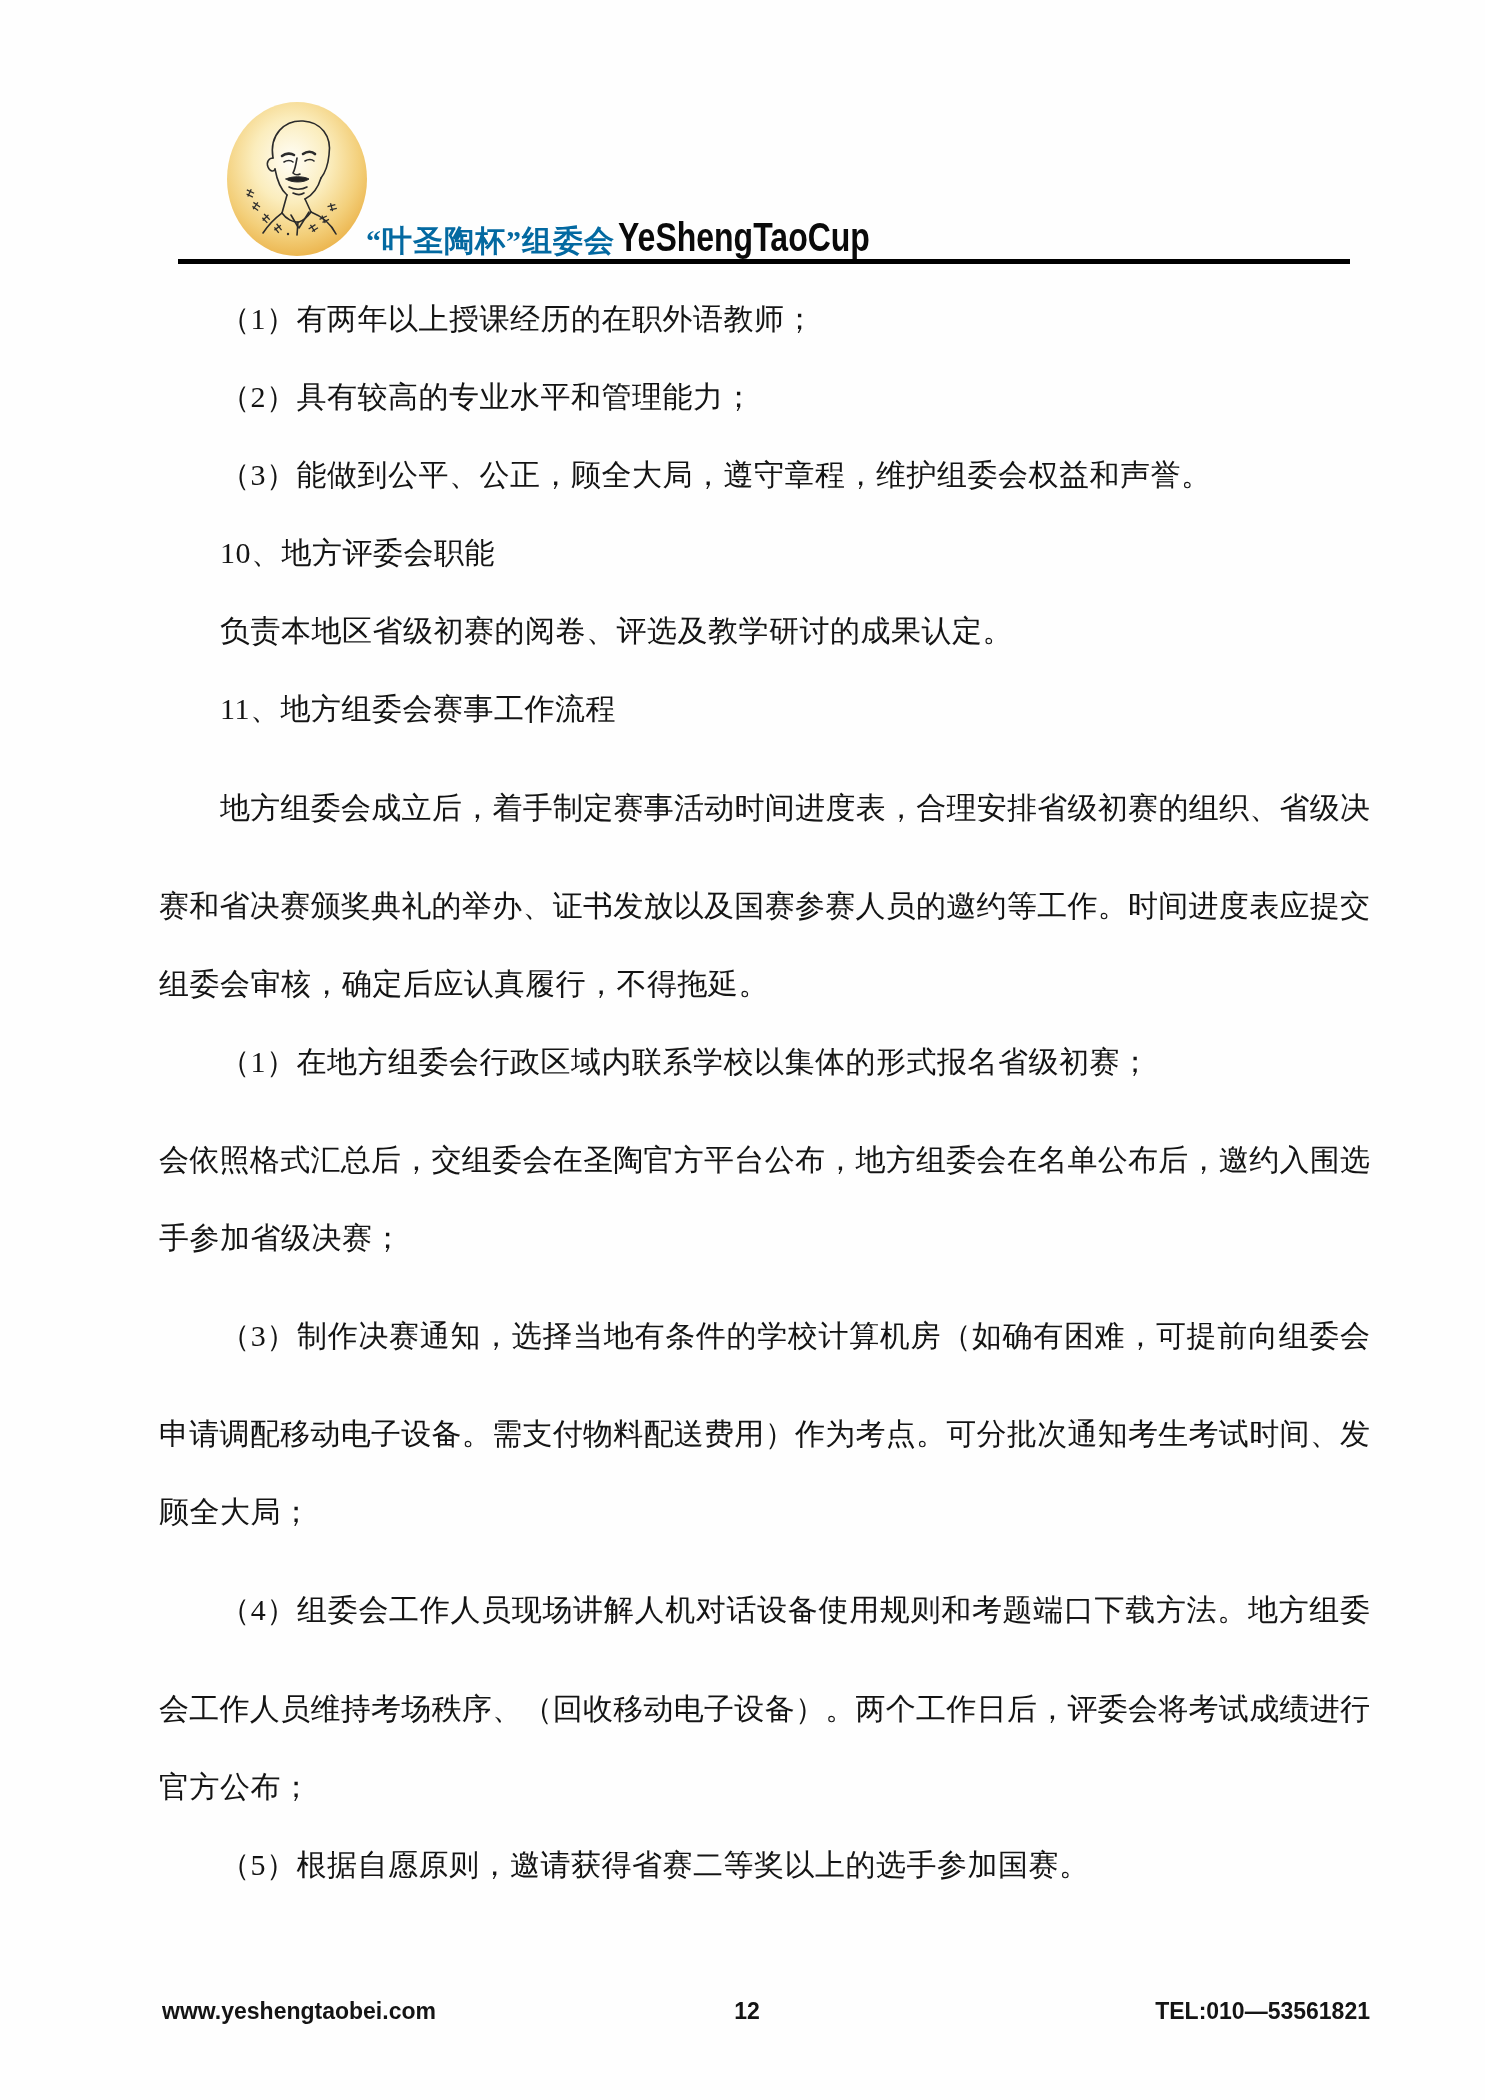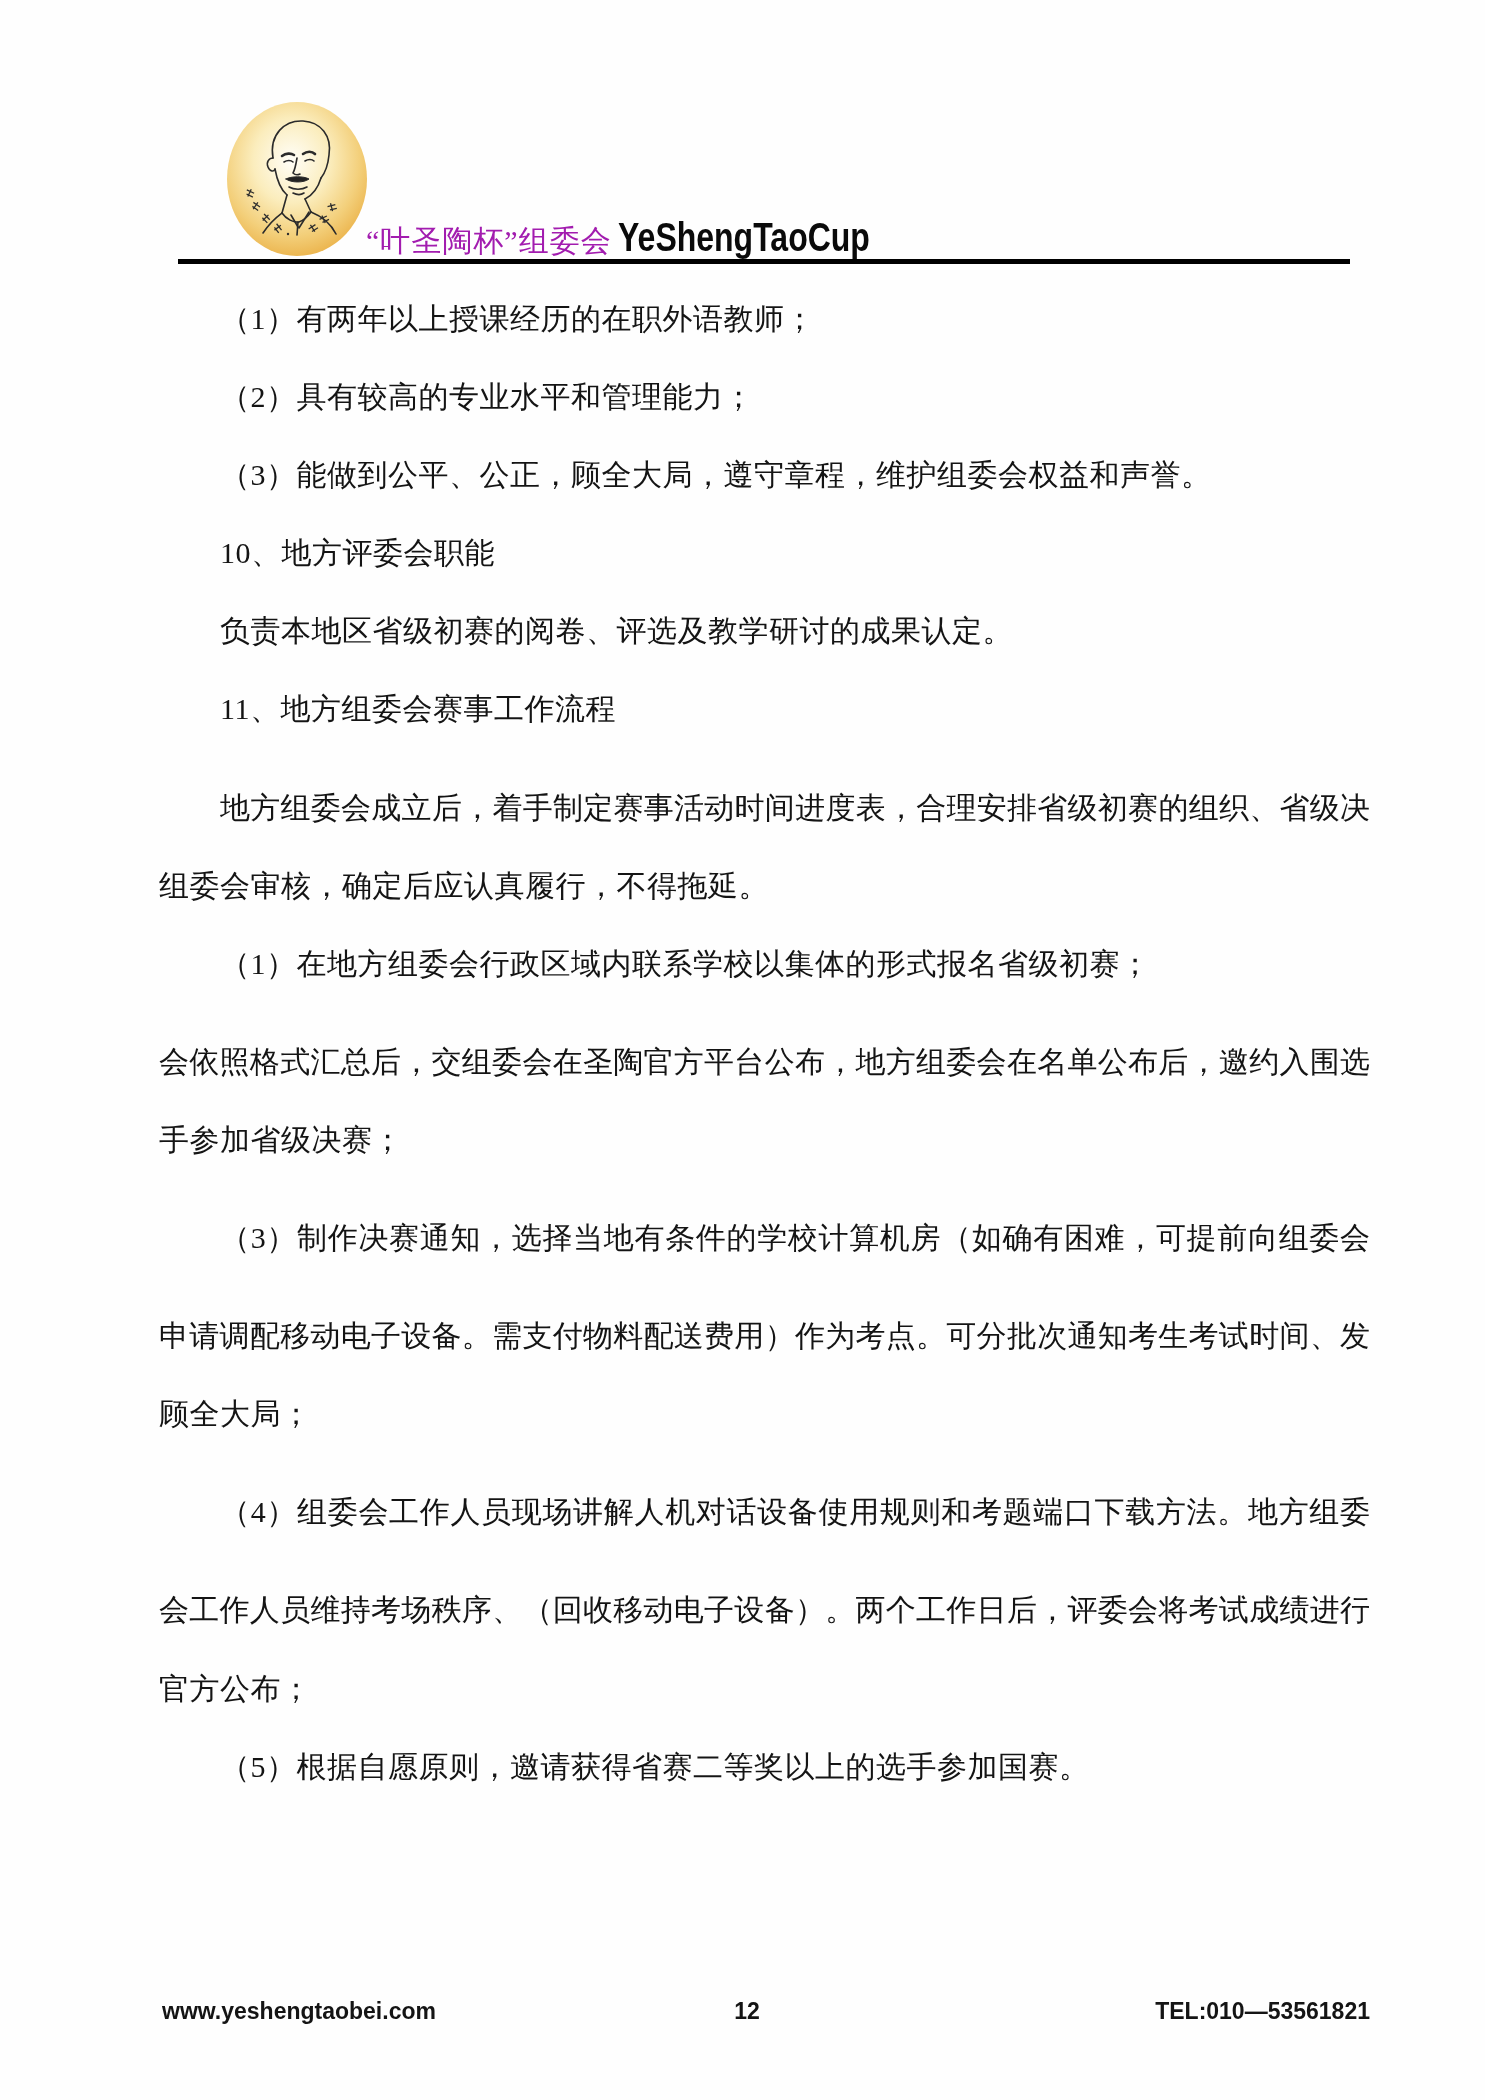--- a/index.html
+++ b/index.html
@@ -6,22 +6,22 @@
   body{
     width:1485px;height:2100px;position:relative;background:#ffffff;
     font-family:"Liberation Serif","DejaVu Serif",serif;color:#161616;
     overflow:hidden;
   }
   .page{position:absolute;inset:0;background:#fefefe;}
 
   
   .logo{position:absolute;left:225px;top:100px;width:145px;height:160px;}
   .title-cn{
-    position:absolute;left:366px;top:221px;font-size:30px;font-weight:normal;
-    letter-spacing:1px;white-space:pre;color:#a21caf;
+    position:absolute;left:366px;top:221px;font-size:30px;font-weight:bold;
+    letter-spacing:1px;white-space:pre;color:#0369a1;
   }
   .title-en{
     position:absolute;left:618px;top:215px;font-size:40px;font-weight:bold;
     font-family:"Liberation Sans","DejaVu Sans",sans-serif;color:#0a0a0a;
     letter-spacing:0px;transform:scaleX(0.80);transform-origin:left center;white-space:pre;
   }
   .header-rule{
     position:absolute;left:178px;top:259px;width:1172px;height:5px;background:#000;
   }
 
@@ -101,20 +101,21 @@
   <div class="header-rule"></div>
 
   <div class="doc-body">
       <div class="line indent">（1）有两年以上授课经历的在职外语教师；</div>
       <div class="line indent">（2）具有较高的专业水平和管理能力；</div>
       <div class="line indent">（3）能做到公平、公正，顾全大局，遵守章程，维护组委会权益和声誉。</div>
       <div class="line indent">10、地方评委会职能</div>
       <div class="line indent">负责本地区省级初赛的阅卷、评选及教学研讨的成果认定。</div>
       <div class="line indent">11、地方组委会赛事工作流程</div>
       <div class="line indent justify">地方组委会成立后，着手制定赛事活动时间进度表，合理安排省级初赛的组织、省级决</div>
+      <div class="line justify">赛和省决赛颁奖典礼的举办、证书发放以及国赛参赛人员的邀约等工作。时间进度表应提交</div>
       <div class="line">组委会审核，确定后应认真履行，不得拖延。</div>
       <div class="line indent">（1）在地方组委会行政区域内联系学校以集体的形式报名省级初赛；</div>
       <div class="line justify">会依照格式汇总后，交组委会在圣陶官方平台公布，地方组委会在名单公布后，邀约入围选</div>
       <div class="line">手参加省级决赛；</div>
       <div class="line indent justify">（3）制作决赛通知，选择当地有条件的学校计算机房（如确有困难，可提前向组委会</div>
       <div class="line justify">申请调配移动电子设备。需支付物料配送费用）作为考点。可分批次通知考生考试时间、发</div>
       <div class="line">顾全大局；</div>
       <div class="line indent justify">（4）组委会工作人员现场讲解人机对话设备使用规则和考题端口下载方法。地方组委</div>
       <div class="line justify">会工作人员维持考场秩序、（回收移动电子设备）。两个工作日后，评委会将考试成绩进行</div>
       <div class="line">官方公布；</div>

